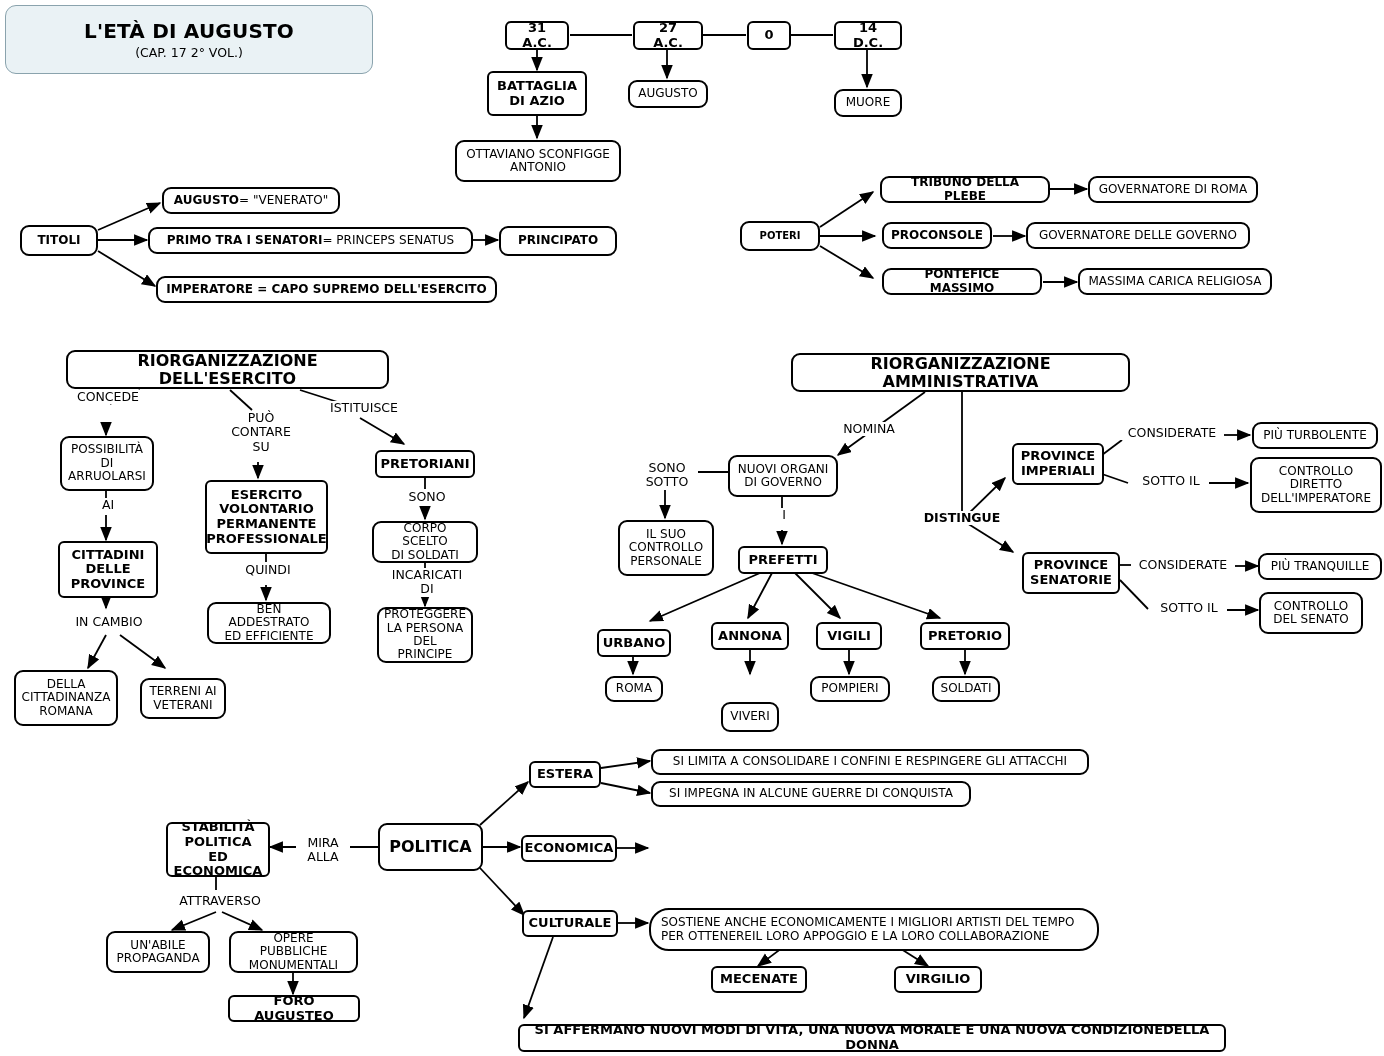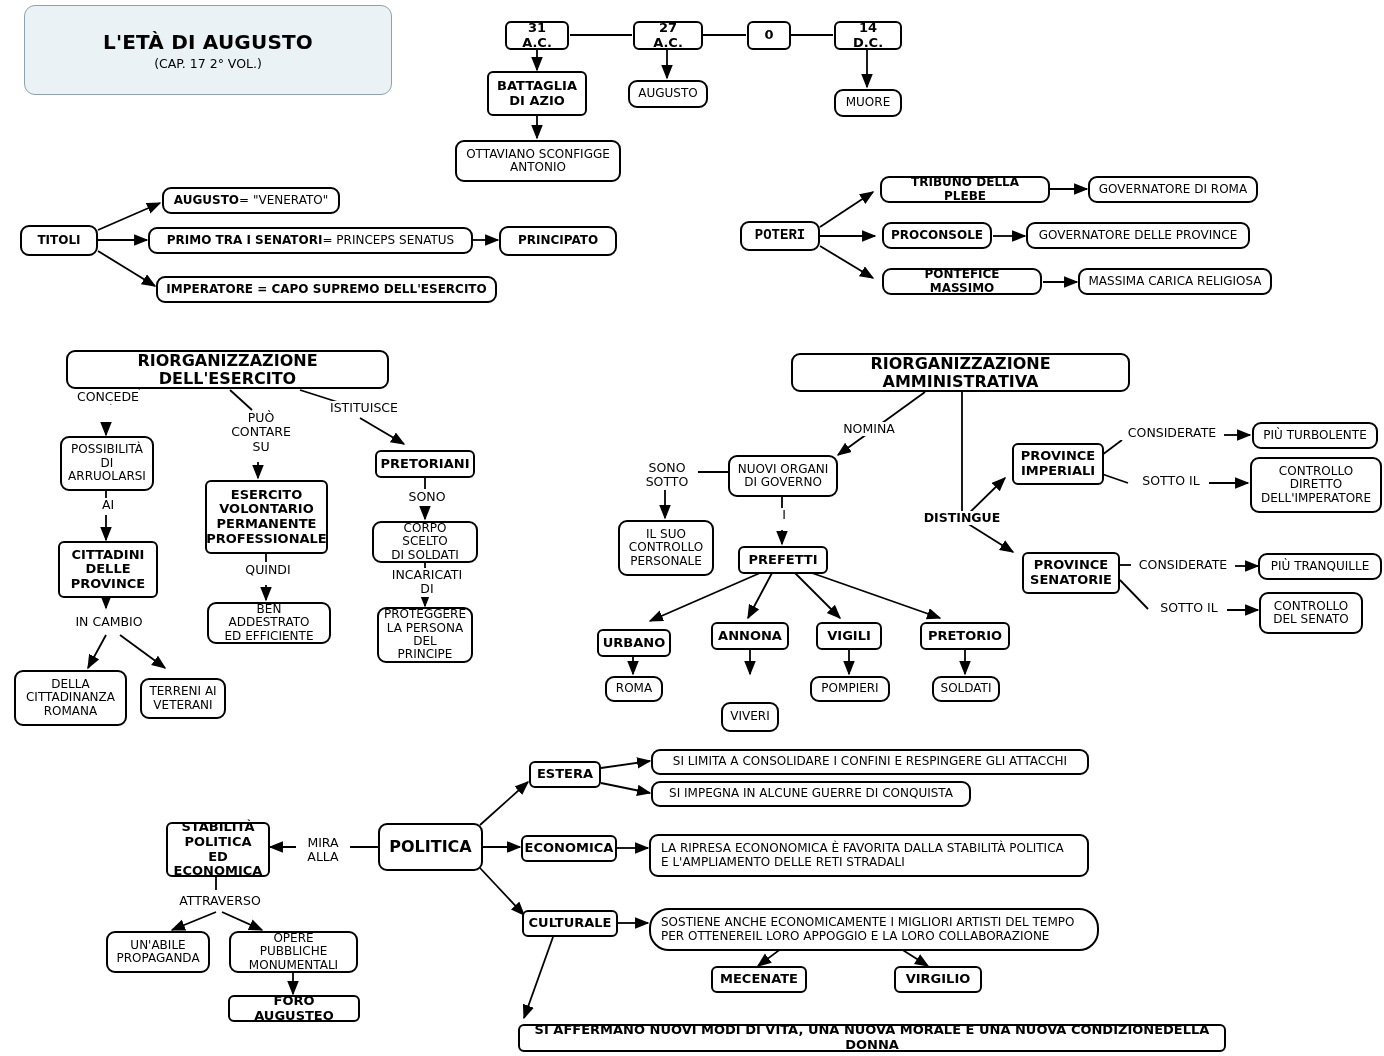--- a/index.html
+++ b/index.html
@@ -18,21 +18,21 @@
     justify-content:center;
     text-align:center;
     line-height:1.12;
     color:#000;
     padding:3px 7px;
   }
   .node.b{font-weight:bold;}
   .node.r{font-weight:normal;}
   .f12{font-size:12px;}
   .f13{font-size:13px;border-radius:6px;}
-  .f14{font-size:14px;font-family:Liberation Mono, monospace;}
+  .f14{font-size:10px;}
   .f15{font-size:12px;}
   .f16{font-size:16px;}
 
   .title-box{
     position:absolute;
     box-sizing:border-box;
     border:1.5px solid #8aa3ad;
     border-radius:11px;
     background:#eaf2f5;
     display:flex;
@@ -163,21 +163,21 @@
 
       <line x1="618" y1="923" x2="648" y2="923" marker-end="url(#ah)"></line>
       <line x1="790" y1="942" x2="758" y2="966" marker-end="url(#ah)"></line>
       <line x1="890" y1="942" x2="928" y2="966" marker-end="url(#ah)"></line>
 
       <line x1="553" y1="937" x2="524" y2="1018" marker-end="url(#ah)"></line>
 
     </g>
   </svg>
 
-  <div class="title-box" style="left:5px;top:5px;width:368px;height:90px;margin-left:19px;">
+  <div class="title-box" style="left:5px;top:5px;width:368px;height:69px;">
     <div class="title-main">L'ETÀ DI AUGUSTO</div>
     <div class="title-sub">(CAP. 17 2° VOL.)</div>
   </div>
 
   <div class="node b f13" style="left:505px;top:21px;width:64px;height:29px;">31 A.C.</div>
   <div class="node b f13" style="left:633px;top:21px;width:70px;height:29px;">27 A.C.</div>
   <div class="node b f13" style="left:747px;top:21px;width:44px;height:29px;">0</div>
   <div class="node b f13" style="left:834px;top:21px;width:68px;height:29px;">14 D.C.</div>
 
   <div class="node b f13" style="left:487px;top:71px;width:100px;height:45px;white-space:pre-line;">BATTAGLIA
@@ -202,42 +202,42 @@
   <div class="node b f15" style="left:499px;top:226px;width:118px;height:30px;">PRINCIPATO</div>
 
   <div class="node b f12" style="left:156px;top:276px;width:341px;height:27px;">IMPERATORE = CAPO SUPREMO DELL'ESERCITO</div>
 
   <div class="node b f14" style="left:740px;top:221px;width:80px;height:30px;">POTERI</div>
 
   <div class="node b f12" style="left:880px;top:176px;width:170px;height:27px;">TRIBUNO DELLA PLEBE</div>
   <div class="node r f12" style="left:1088px;top:176px;width:170px;height:27px;">GOVERNATORE DI ROMA</div>
 
   <div class="node b f12" style="left:882px;top:222px;width:110px;height:27px;">PROCONSOLE</div>
-  <div class="node r f12" style="left:1026px;top:222px;width:224px;height:27px;">GOVERNATORE DELLE PROVINCE</div>
+  <div class="node r f12" style="left:1026px;top:222px;width:224px;height:27px;">GOVERNATORE DELLE GOVERNO</div>
 
   <div class="node b f12" style="left:882px;top:268px;width:160px;height:27px;">PONTEFICE MASSIMO</div>
   <div class="node r f12" style="left:1078px;top:268px;width:194px;height:27px;">MASSIMA CARICA RELIGIOSA</div>
 
   <div class="node b f16" style="left:66px;top:350px;width:323px;height:39px;">RIORGANIZZAZIONE DELL'ESERCITO</div>
 
   <div class="lbl" style="left:70px;top:390px;width:72px;">CONCEDE</div>
   <div class="lbl" style="left:228px;top:411px;width:62px;">PUÒ
 CONTARE
 SU</div>
   <div class="lbl" style="left:322px;top:401px;width:80px;">ISTITUISCE</div>
 
   <div class="node r f12" style="left:60px;top:436px;width:94px;height:55px;white-space:pre-line;">POSSIBILITÀ
 DI
 ARRUOLARSI</div>
   <div class="lbl" style="left:92px;top:498px;width:28px;">AI</div>
   <div class="node b f13" style="left:58px;top:541px;width:100px;height:57px;white-space:pre-line;">CITTADINI
 DELLE
 PROVINCE</div>
   <div class="lbl" style="left:66px;top:615px;width:82px;">IN CAMBIO</div>
-  <div class="node r f12" style="left:14px;top:670px;width:113px;height:56px;white-space:pre-line;">DELLA
+  <div class="node r f12" style="left:14px;top:670px;width:104px;height:56px;white-space:pre-line;">DELLA
 CITTADINANZA
 ROMANA</div>
   <div class="node r f12" style="left:140px;top:678px;width:86px;height:41px;white-space:pre-line;">TERRENI AI
 VETERANI</div>
 
   <div class="node b f13" style="left:205px;top:480px;width:123px;height:74px;white-space:pre-line;">ESERCITO
 VOLONTARIO
 PERMANENTE
 PROFESSIONALE</div>
   <div class="lbl" style="left:236px;top:563px;width:60px;">QUINDI</div>
@@ -313,22 +313,20 @@
 PROPAGANDA</div>
   <div class="node r f12" style="left:229px;top:931px;width:129px;height:42px;white-space:pre-line;">OPERE PUBBLICHE
 MONUMENTALI</div>
   <div class="node b f13" style="left:228px;top:995px;width:132px;height:27px;">FORO AUGUSTEO</div>
 
   <div class="node b f13" style="left:529px;top:761px;width:72px;height:27px;">ESTERA</div>
   <div class="node r f12" style="left:651px;top:749px;width:438px;height:26px;">SI LIMITA A CONSOLIDARE I CONFINI E RESPINGERE GLI ATTACCHI</div>
   <div class="node r f12" style="left:651px;top:781px;width:320px;height:26px;">SI IMPEGNA IN ALCUNE GUERRE DI CONQUISTA</div>
 
   <div class="node b f13" style="left:521px;top:835px;width:96px;height:27px;">ECONOMICA</div>
-  <div class="node r f12" style="left:649px;top:834px;width:440px;height:43px;white-space:pre-line;align-items:center;justify-content:flex-start;text-align:left;padding-left:10px;">LA RIPRESA ECONONOMICA È FAVORITA DALLA STABILITÀ POLITICA
-E L'AMPLIAMENTO DELLE RETI STRADALI</div>
 
   <div class="node b f13" style="left:522px;top:910px;width:96px;height:27px;">CULTURALE</div>
   <div class="node r f12" style="left:649px;top:908px;width:450px;height:43px;white-space:pre-line;align-items:center;justify-content:flex-start;text-align:left;padding-left:10px;border-radius:20px;">SOSTIENE ANCHE ECONOMICAMENTE I MIGLIORI ARTISTI DEL TEMPO
 PER OTTENEREIL LORO APPOGGIO E LA LORO COLLABORAZIONE</div>
 
   <div class="node b f13" style="left:711px;top:966px;width:96px;height:27px;">MECENATE</div>
   <div class="node b f13" style="left:894px;top:966px;width:88px;height:27px;">VIRGILIO</div>
 
   <div class="node b f13" style="left:518px;top:1024px;width:708px;height:28px;">SI AFFERMANO NUOVI MODI DI VITA, UNA NUOVA MORALE E UNA NUOVA CONDIZIONEDELLA DONNA</div>
 

